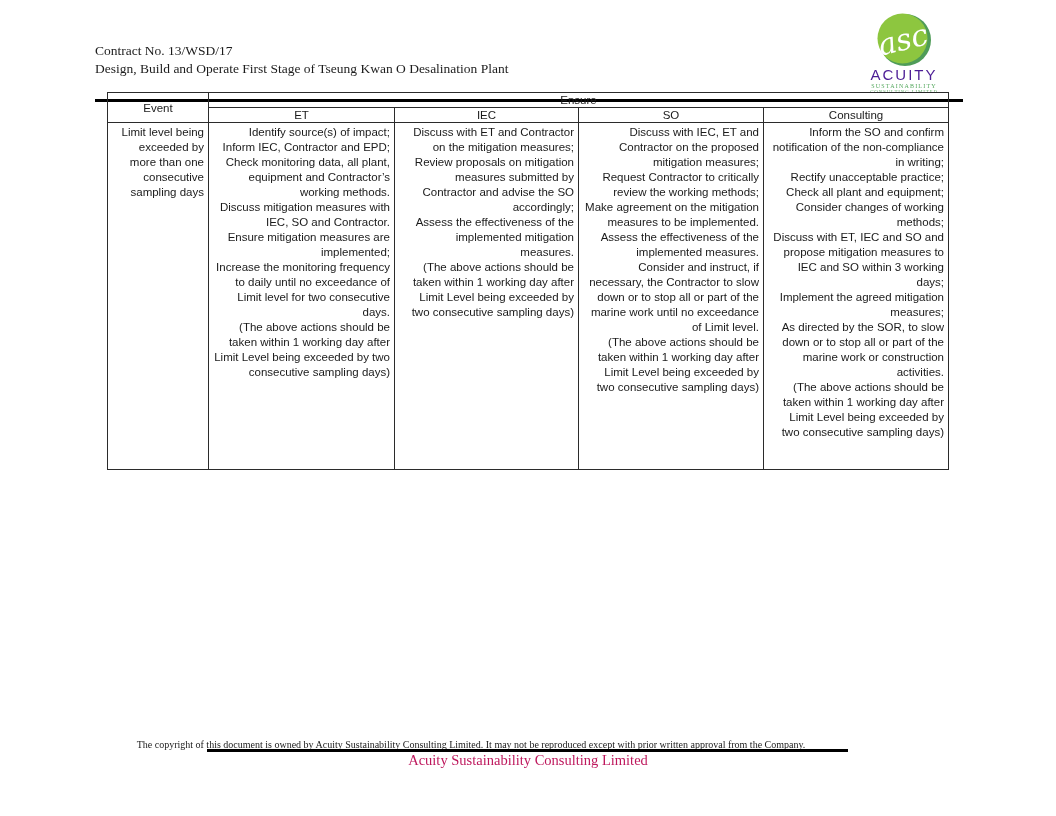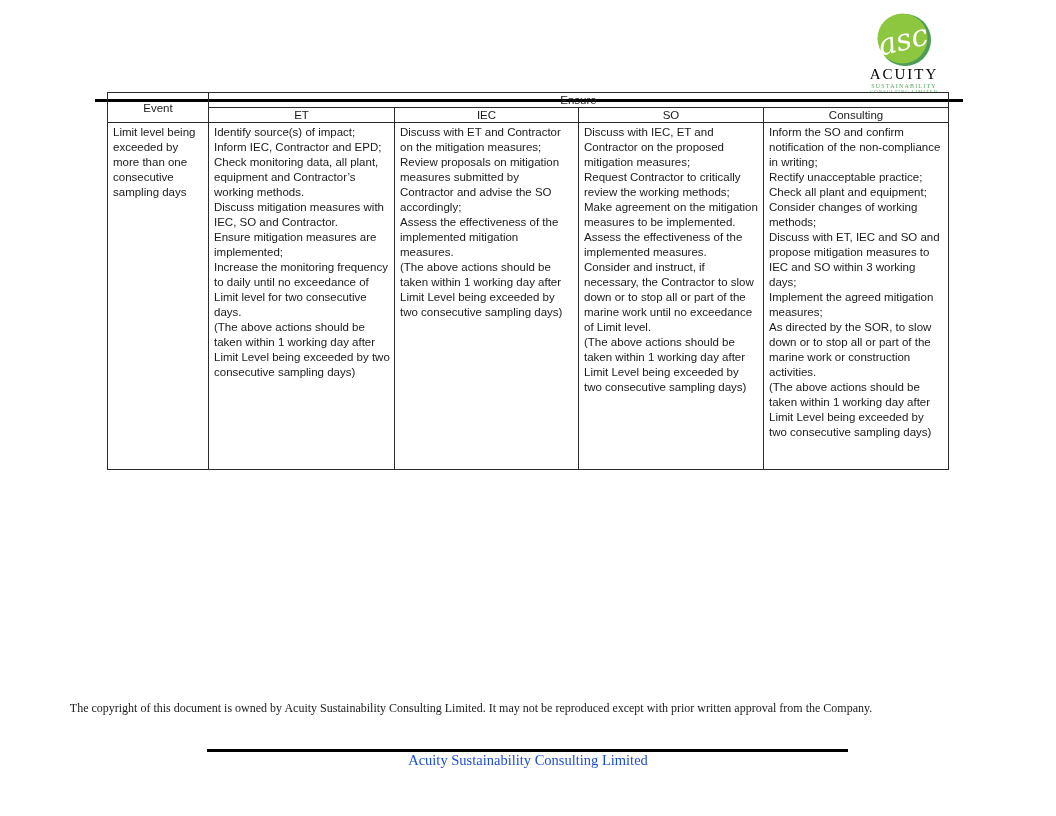--- a/index.html
+++ b/index.html
@@ -27,24 +27,24 @@
   
   .logo {
     position: absolute;
     left: 868px;
     top: 12px;
     width: 72px;
     text-align: center;
   }
   .logo-circle { display: block; margin: 0 auto; }
   .logo-name {
-    font-family: Liberation Serif, serif;
+    font-family: Liberation Sans, sans-serif;
     font-size: 15px;
     letter-spacing: 2px;
-    color: #000000;
+    color: #4c1d95;
     margin-top: -2px;
     white-space: nowrap;
   }
   .logo-line1 {
     font-family: "Liberation Serif", serif;
     font-size: 6px;
     letter-spacing: 1.2px;
     color: #55a85e;
     white-space: nowrap;
   }
@@ -83,58 +83,60 @@
   }
   table.main-table th { text-align: center; padding: 1px 2px; }
   .hrow1 th { height: 14px; }
   .hrow2 th { height: 15px; }
   table.main-table td {
     vertical-align: top;
     padding: 2px 4px 2px 5px;
     line-height: 15px;
     white-space: pre-line;
   }
-  .body-row td { height: 347px; }
+  .body-row td { height: 347px; text-align: right; }
 
   
   .footer-copy {
     position: absolute;
     left: 0;
-    top: 701px;
+    top: 739px;
     width: 942px;
     text-align: center;
     font-family: "Liberation Serif", serif;
-    font-size: 12px;
+    font-size: 10px;
     color: #1a1a1a;
   }
   .footer-rule {
     position: absolute;
     left: 207px;
     top: 749px;
     width: 641px;
     height: 2.5px;
     background: #000000;
   }
   .footer-company {
     position: absolute;
     left: 0;
     top: 752px;
     width: 1056px;
     text-align: center;
     font-family: "Liberation Serif", serif;
     font-size: 14.5px;
-    color: #1d4ed8;
+    color: #be185d;
   }
 </style>
 </head>
 <body>
 
 <div class="page">
 
   <div class="doc-header">
+    <div>Contract No. 13/WSD/17</div>
+    <div>Design, Build and Operate First Stage of Tseung Kwan O Desalination Plant</div>
   </div>
 
   <div class="logo">
     <svg class="logo-circle" width="58" height="56" viewBox="0 0 58 56">
       <circle cx="30" cy="28" r="26" fill="#4f9c58"></circle>
       <circle cx="27.5" cy="26.5" r="25" fill="#8dc63f"></circle>
       <text x="28" y="38" text-anchor="middle" font-family="DejaVu Serif, serif" font-style="italic" font-size="30" fill="#ffffff" transform="rotate(-14 28 28)">asc</text>
     </svg>
     <div class="logo-name">ACUITY</div>
     <div class="logo-line1">SUSTAINABILITY</div>

